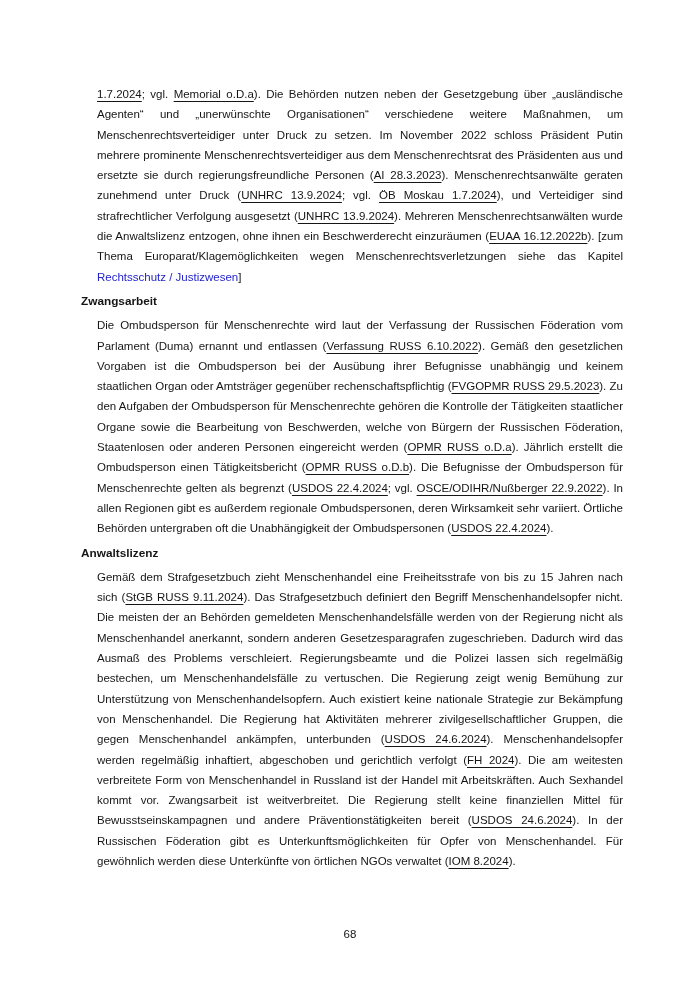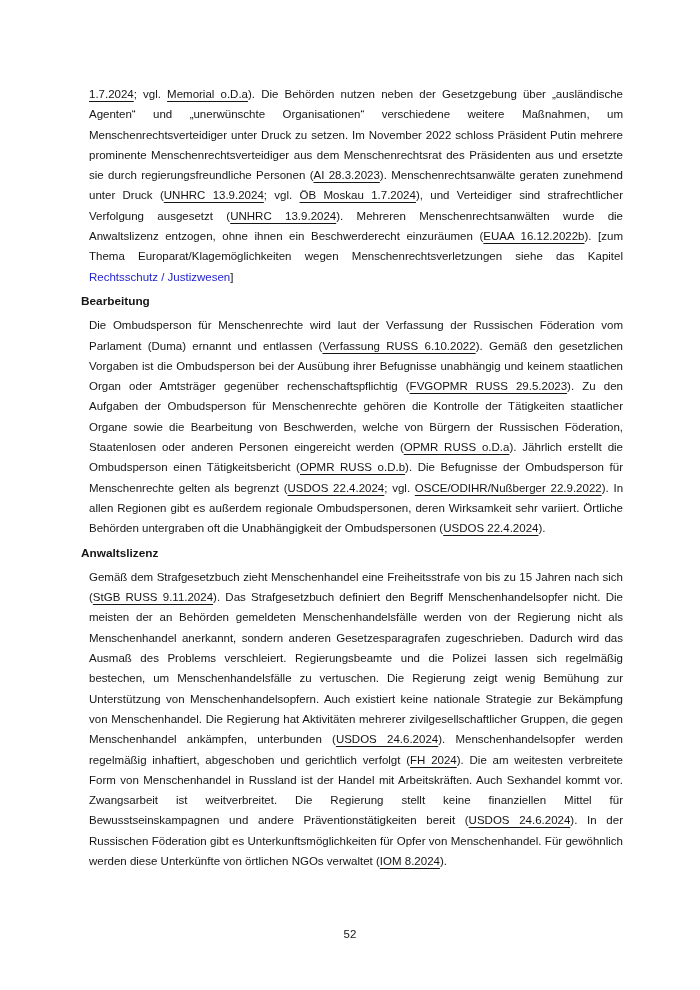--- a/index.html
+++ b/index.html
@@ -19,21 +19,21 @@
   .content {
     position: absolute;
     left: 81px;
     top: 84px;
     width: 542px;
     font-size: 11.5px;
     line-height: 20.3px;
     text-align: justify;
   }
   .para {
-    margin: 0 0 4px 8px;
+    margin: 0 0 4px 16px;
   }
   .heading {
     font-size: 11.8px;
     font-weight: bold;
     margin: 0 0 4px 0;
     text-align: left;
     line-height: 20.3px;
   }
   a.cite {
     color: inherit;
@@ -57,19 +57,19 @@
     line-height: 16px;
     color: #151515;
   }
 </style>
 </head>
 <body>
 
 <div class="page">
   <div class="content">
       <p class="para"><a class="cite">1.7.2024</a><span>; vgl. </span><a class="cite">Memorial o.D.a</a><span>). Die Behörden nutzen neben der Gesetzgebung über „ausländische Agenten“ und „unerwünschte Organisationen“ verschiedene weitere Maßnahmen, um Menschenrechtsverteidiger unter Druck zu setzen. Im November 2022 schloss Präsident Putin mehrere prominente Menschenrechtsverteidiger aus dem Menschenrechtsrat des Präsidenten aus und ersetzte sie durch regierungsfreundliche Personen (</span><a class="cite">AI 28.3.2023</a><span>). Menschenrechtsanwälte geraten zunehmend unter Druck (</span><a class="cite">UNHRC 13.9.2024</a><span>; vgl. </span><a class="cite">ÖB Moskau 1.7.2024</a><span>), und Verteidiger sind strafrechtlicher Verfolgung ausgesetzt (</span><a class="cite">UNHRC 13.9.2024</a><span>). Mehreren Menschenrechtsanwälten wurde die Anwaltslizenz entzogen, ohne ihnen ein Beschwerderecht einzuräumen (</span><a class="cite">EUAA 16.12.2022b</a><span>). [zum Thema Europarat/Klagemöglichkeiten wegen Menschenrechtsverletzungen siehe das Kapitel </span><a class="chapter-link">Rechtsschutz / Justizwesen</a><span>]</span></p>
-      <h2 class="heading">Bearbeitung</h2>
+      <h2 class="heading">Zwangsarbeit</h2>
       <p class="para"><span>Die Ombudsperson für Menschenrechte wird laut der Verfassung der Russischen Föderation vom Parlament (Duma) ernannt und entlassen (</span><a class="cite">Verfassung RUSS 6.10.2022</a><span>). Gemäß den gesetzlichen Vorgaben ist die Ombudsperson bei der Ausübung ihrer Befugnisse unabhängig und keinem staatlichen Organ oder Amtsträger gegenüber rechenschaftspflichtig (</span><a class="cite">FVGOPMR RUSS 29.5.2023</a><span>). Zu den Aufgaben der Ombudsperson für Menschenrechte gehören die Kontrolle der Tätigkeiten staatlicher Organe sowie die Bearbeitung von Beschwerden, welche von Bürgern der Russischen Föderation, Staatenlosen oder anderen Personen eingereicht werden (</span><a class="cite">OPMR RUSS o.D.a</a><span>). Jährlich erstellt die Ombudsperson einen Tätigkeitsbericht (</span><a class="cite">OPMR RUSS o.D.b</a><span>). Die Befugnisse der Ombudsperson für Menschenrechte gelten als begrenzt (</span><a class="cite">USDOS 22.4.2024</a><span>; vgl. </span><a class="cite">OSCE/ODIHR/Nußberger 22.9.2022</a><span>). In allen Regionen gibt es außerdem regionale Ombudspersonen, deren Wirksamkeit sehr variiert. Örtliche Behörden untergraben oft die Unabhängigkeit der Ombudspersonen (</span><a class="cite">USDOS 22.4.2024</a><span>).</span></p>
       <h2 class="heading">Anwaltslizenz</h2>
       <p class="para"><span>Gemäß dem Strafgesetzbuch zieht Menschenhandel eine Freiheitsstrafe von bis zu 15 Jahren nach sich (</span><a class="cite">StGB RUSS 9.11.2024</a><span>). Das Strafgesetzbuch definiert den Begriff Menschenhandelsopfer nicht. Die meisten der an Behörden gemeldeten Menschenhandelsfälle werden von der Regierung nicht als Menschenhandel anerkannt, sondern anderen Gesetzesparagrafen zugeschrieben. Dadurch wird das Ausmaß des Problems verschleiert. Regierungsbeamte und die Polizei lassen sich regelmäßig bestechen, um Menschenhandelsfälle zu vertuschen. Die Regierung zeigt wenig Bemühung zur Unterstützung von Menschenhandelsopfern. Auch existiert keine nationale Strategie zur Bekämpfung von Menschenhandel. Die Regierung hat Aktivitäten mehrerer zivilgesellschaftlicher Gruppen, die gegen Menschenhandel ankämpfen, unterbunden (</span><a class="cite">USDOS 24.6.2024</a><span>). Menschenhandelsopfer werden regelmäßig inhaftiert, abgeschoben und gerichtlich verfolgt (</span><a class="cite">FH 2024</a><span>). Die am weitesten verbreitete Form von Menschenhandel in Russland ist der Handel mit Arbeitskräften. Auch Sexhandel kommt vor. Zwangsarbeit ist weitverbreitet. Die Regierung stellt keine finanziellen Mittel für Bewusstseinskampagnen und andere Präventionstätigkeiten bereit (</span><a class="cite">USDOS 24.6.2024</a><span>). In der Russischen Föderation gibt es Unterkunftsmöglichkeiten für Opfer von Menschenhandel. Für gewöhnlich werden diese Unterkünfte von örtlichen NGOs verwaltet (</span><a class="cite">IOM 8.2024</a><span>).</span></p>
     </div>
-  <div class="page-number">52</div>
+  <div class="page-number">68</div>
 </div>
 
 </body></html>

